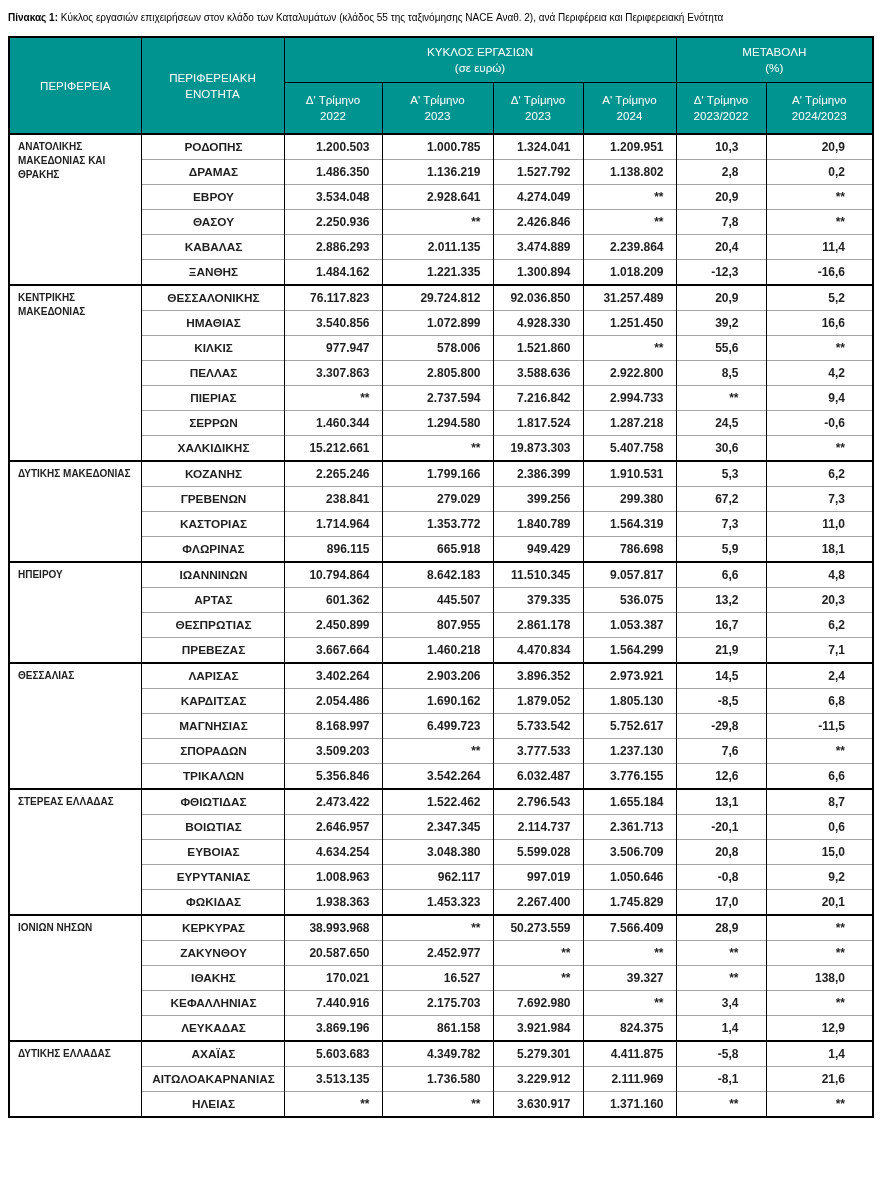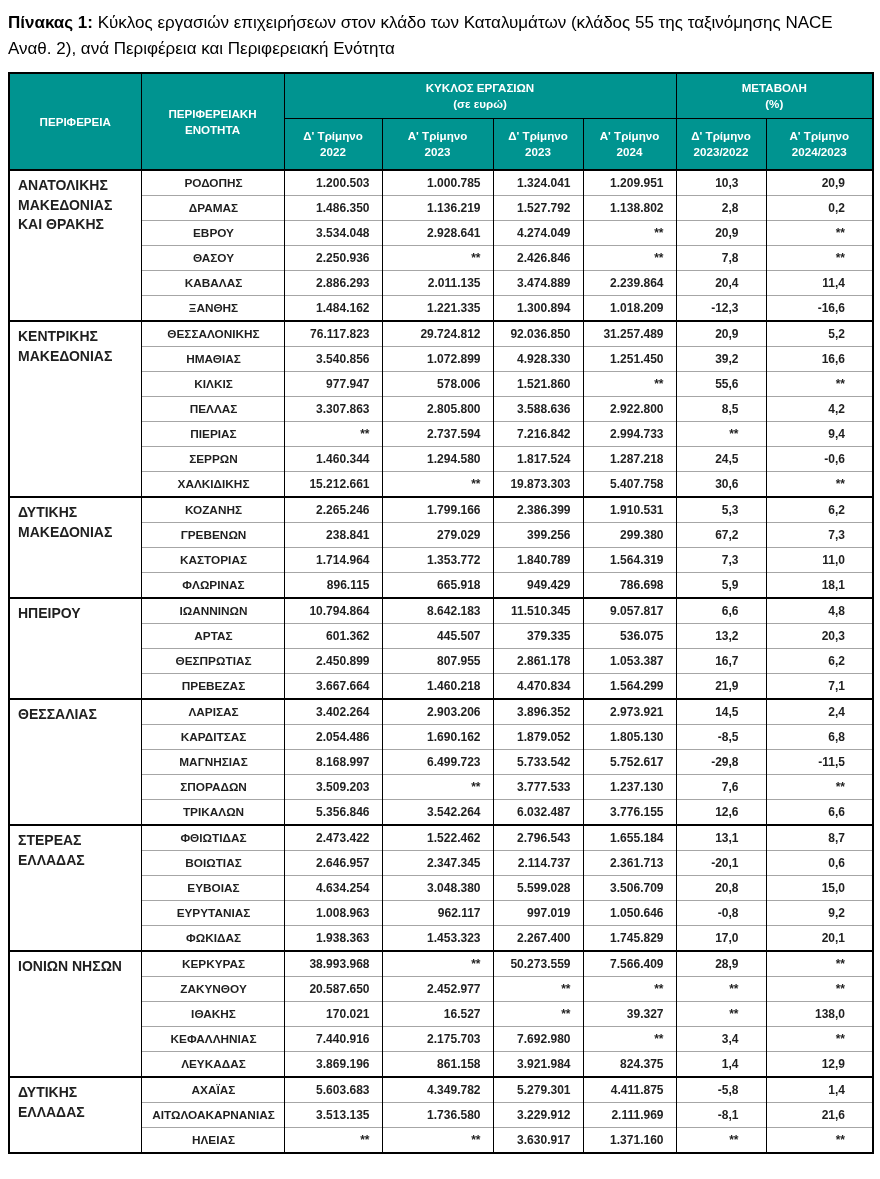--- a/index.html
+++ b/index.html
@@ -1,27 +1,27 @@
 <!DOCTYPE html>
 <html style="--accent: #009490;"><head>
 <meta charset="utf-8">
 <style>
   html,body{margin:0;padding:0;background:#ffffff;}
   body{width:880px;height:1179px;font-family:"Liberation Sans",sans-serif;color:#1f1f1f;overflow:hidden;}
   .page{padding:8px 8px 0 8px;}
-  .title{font-size:17px;line-height:1.5;color:#000;margin:2px 0 11px 0;width:862px;}
+  .title{font-size:10px;line-height:1.5;color:#000;margin:2px 0 11px 0;width:862px;}
   .title .tlabel{font-weight:700;}
   table.data{border-collapse:collapse;table-layout:fixed;width:864px;border:2px solid #000;}
-  th{background:var(--accent,#009490);color:#fff;border:1px solid #000;font-weight:700;
+  th{background:var(--accent,#009490);color:#fff;border:1px solid #000;font-weight:400;
      font-size:11.6px;line-height:1.35;padding:2px 3px;text-align:center;vertical-align:middle;}
   th.group{height:40px;}
   th.sub{height:46px;}
   td{border-left:1px solid #000;border-right:1px solid #000;height:24px;padding:0 6px;
      font-size:12px;font-weight:700;color:#1f1f1f;background:#fff;}
-  td.region{ text-align:left;vertical-align:top;padding:5px 4px 0 8px;font-size:14px;line-height:1.4;}
+  td.region{ text-align:left;vertical-align:top;padding:5px 4px 0 8px;font-size:10px;line-height:1.4;}
   td.unit{text-align:center;padding-left:8px;font-size:11.8px;}
   td.euro{text-align:right;padding-right:12px;}
   td.pct{text-align:right;padding-right:27px;}
   tbody tr td{border-top:1px solid #a6a6a6;}
   tbody tr.region-sep td{border-top:2px solid #000;}
 </style>
 </head>
 <body>
 
 <div class="page">

